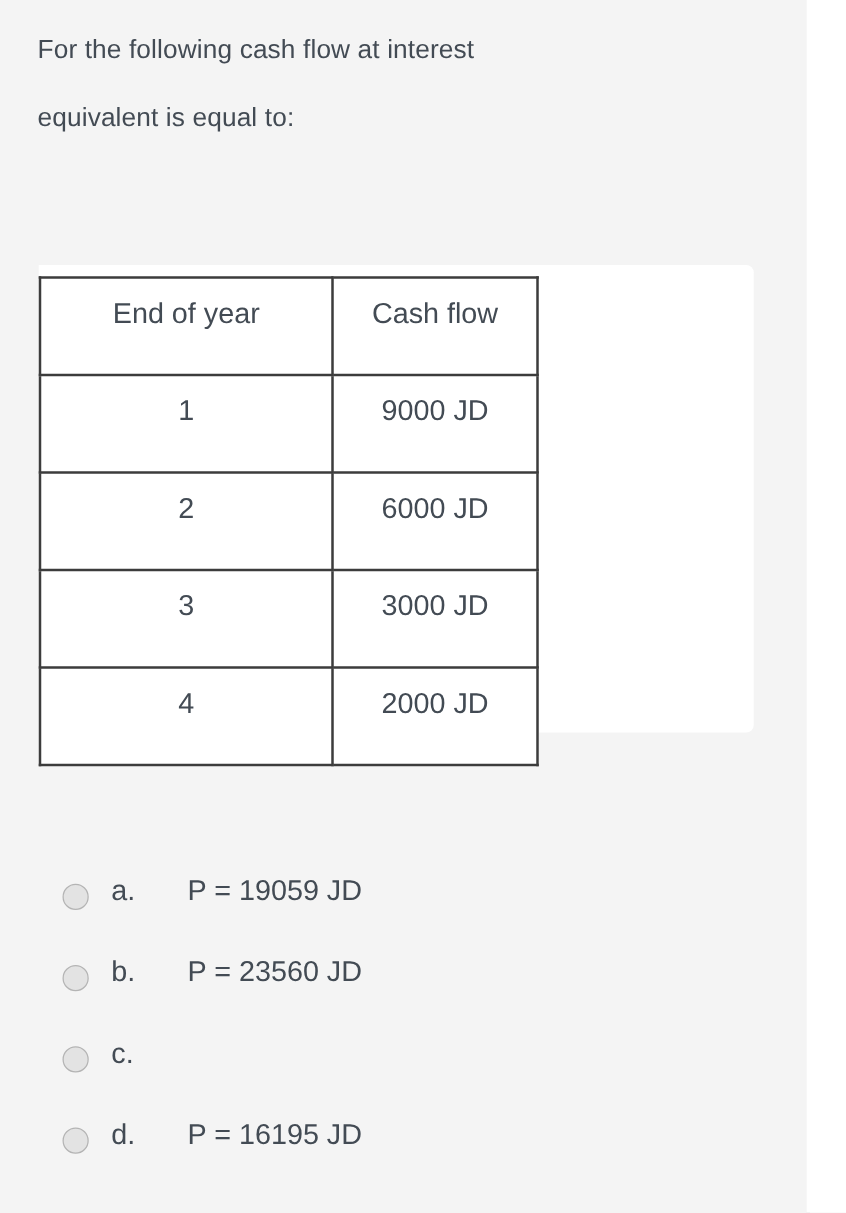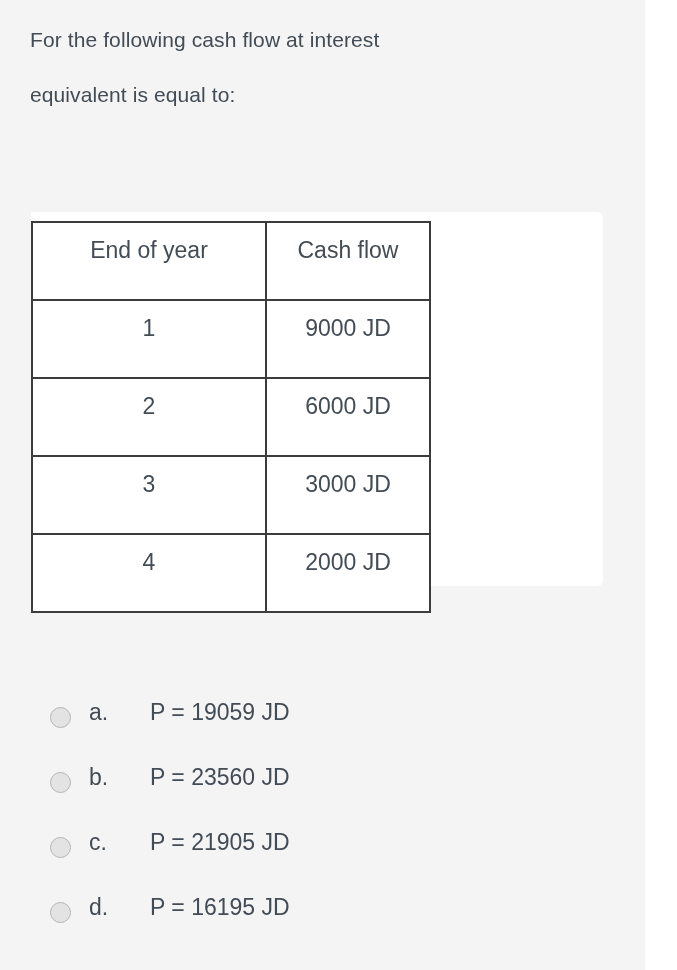--- a/index.html
+++ b/index.html
@@ -190,21 +190,20 @@
 
     <div class="option-row">
       <span class="option-radio"></span>
       <span class="option-letter">b.</span>
       <span class="option-value">P = 23560 JD</span>
     </div>
 
     <div class="option-row">
       <span class="option-radio"></span>
       <span class="option-letter">c.</span>
-      <span class="option-value">P = 21905 JD</span>
     </div>
 
     <div class="option-row">
       <span class="option-radio"></span>
       <span class="option-letter">d.</span>
       <span class="option-value">P = 16195 JD</span>
     </div>
 
   </div>
 

